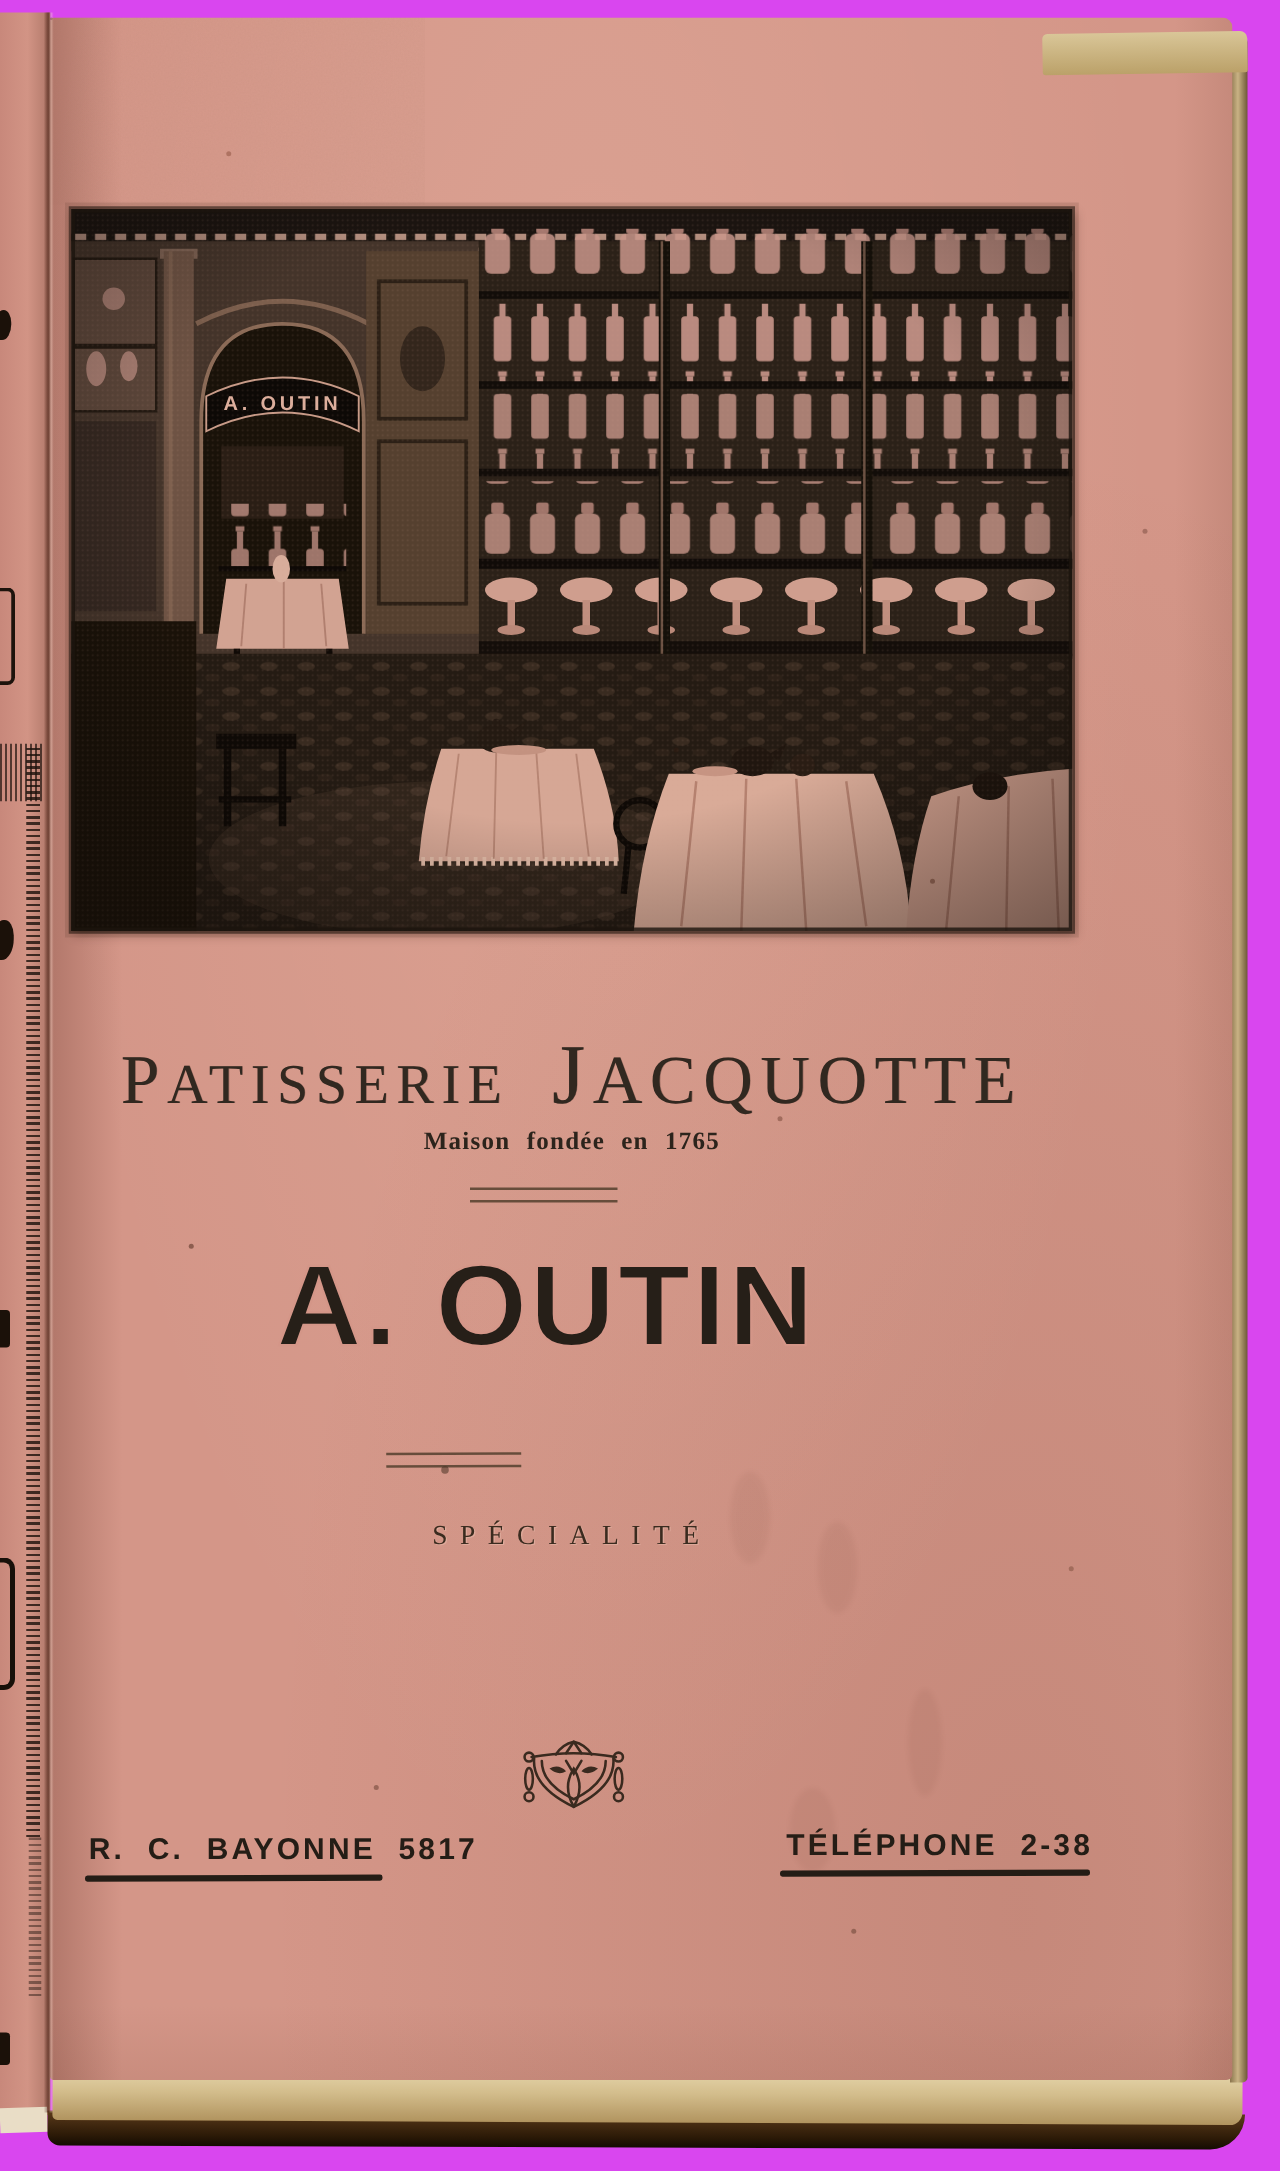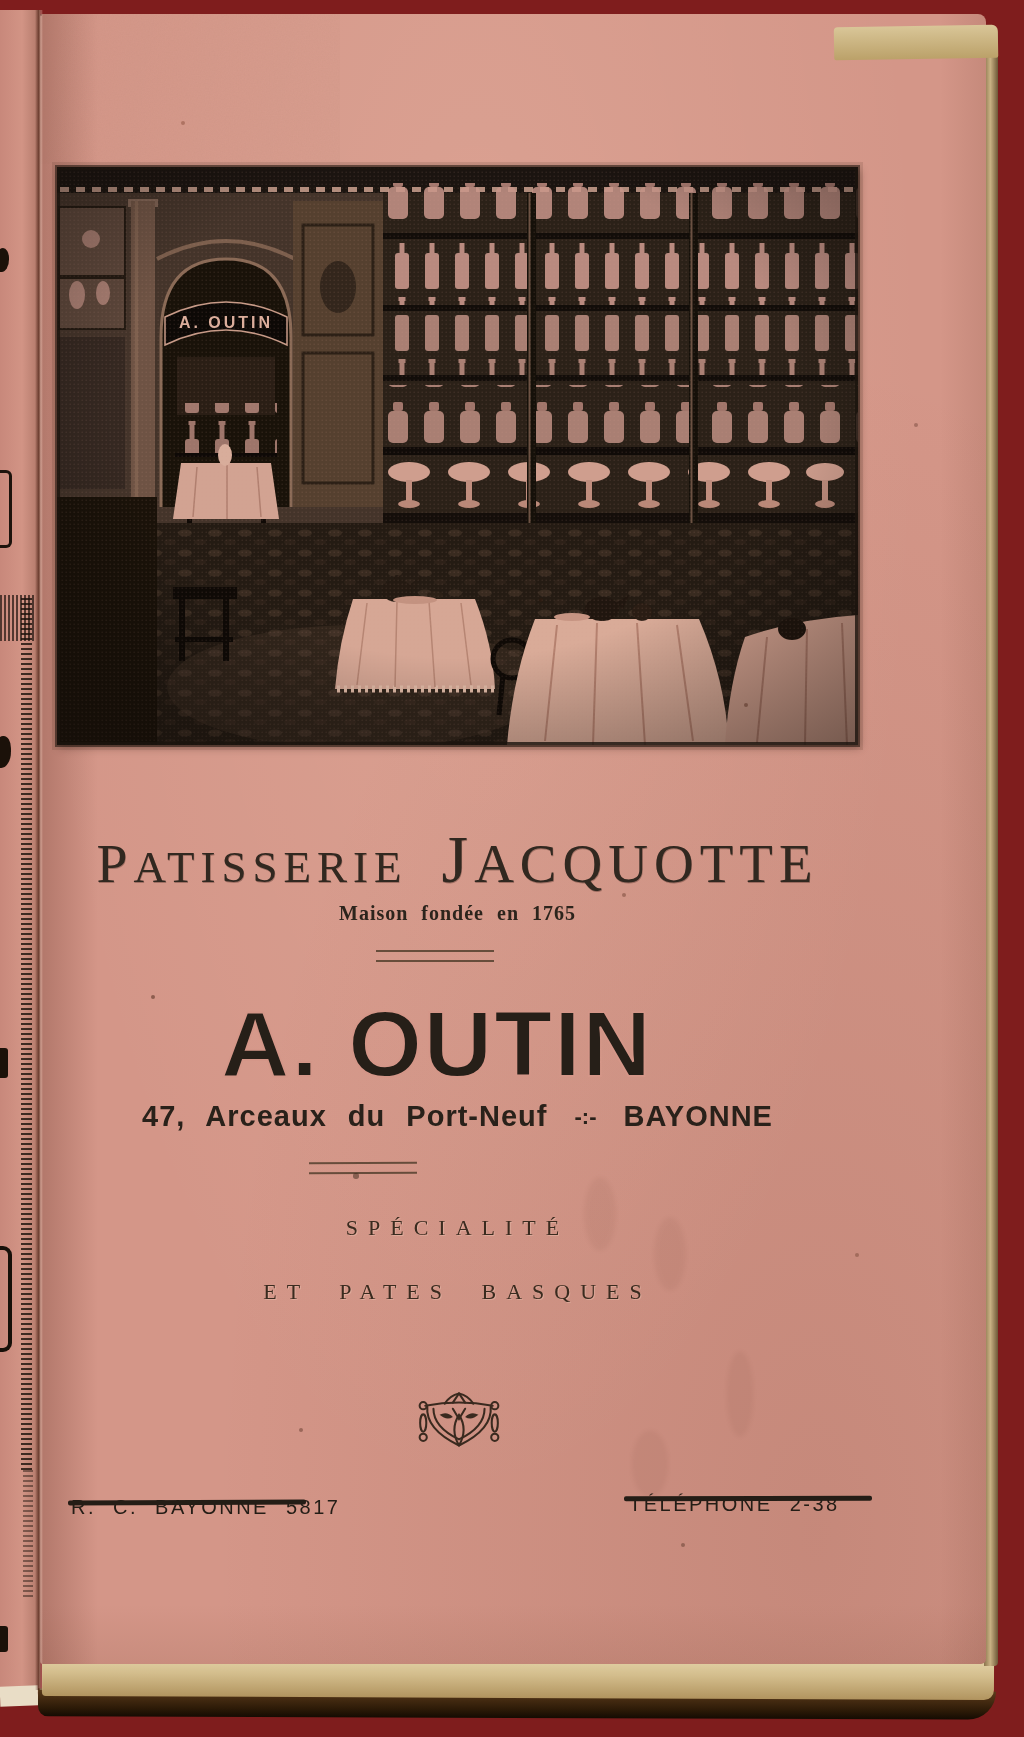--- a/index.html
+++ b/index.html
@@ -1,16 +1,16 @@
 <!DOCTYPE html>
 <html><head>
 <meta charset="utf-8">
 <style>
   html,body{margin:0;padding:0;background:#0d0a08;}
-  .stage{position:relative;width:1024px;height:1737px;overflow:hidden;background:#7f1d1d;font-family:"Liberation Serif",serif;}
+  .stage{position:relative;width:1024px;height:1737px;overflow:hidden;background:#d946ef;font-family:"Liberation Serif",serif;}
 
   
   .prev-page{position:absolute;left:0;top:10px;width:40px;height:1682px;
     background:linear-gradient(90deg,#c8887b 0%,#d29485 55%,#b97f70 88%,#96614f 100%);}
   .comb{position:absolute;left:21px;top:588px;width:11px;height:872px;opacity:.85;
     background:repeating-linear-gradient(180deg,rgba(28,17,11,.95) 0 2px,rgba(0,0,0,0) 2px 5px);}
   .comb2{position:absolute;left:23px;top:1460px;width:10px;height:130px;opacity:.5;
     background:repeating-linear-gradient(180deg,rgba(28,17,11,.9) 0 2px,rgba(0,0,0,0) 2px 5px);}
   .comb-block{position:absolute;left:0;top:585px;width:34px;height:46px;opacity:.8;
     background:repeating-linear-gradient(90deg,rgba(25,15,10,.85) 0 2px,rgba(0,0,0,0) 2px 4px);}
@@ -80,22 +80,22 @@
 
   .address{position:absolute;left:0;width:100%;top:1086px;font-family:"Liberation Sans",sans-serif;
     font-weight:bold;font-size:29px;letter-spacing:1px;word-spacing:12px;color:#29211a;white-space:nowrap;}
   .addr-sep{font-size:22px;letter-spacing:0;margin:0 6px;vertical-align:2px;}
 
   .specialties{position:absolute;left:0;width:100%;top:1182px;font-size:22px;line-height:64px;
     letter-spacing:10px;word-spacing:14px;color:#3a2b1f;text-shadow:1px 1px 0 rgba(255,226,210,.28);white-space:nowrap;}
 
   .ornament{position:absolute;left:356px;top:1376px;width:92px;height:62px;}
 
-  .footer-item{position:absolute;font-family:"Liberation Sans",sans-serif;font-weight:normal;font-size:20px;
-    letter-spacing:2.5px;word-spacing:9px;color:#241d16;white-space:nowrap;margin-top:30px;}
+  .footer-item{position:absolute;font-family:"Liberation Sans",sans-serif;font-weight:bold;font-size:24px;
+    letter-spacing:2.5px;word-spacing:9px;color:#241d16;white-space:nowrap;}
   .registry{left:14px;top:1452px;}
   .telephone{left:572px;top:1449px;}
   .footer-bar{position:absolute;height:5px;background:#241d16;border-radius:2px;}
   .bar1{left:11px;top:1486px;width:238px;transform:rotate(-.2deg);}
   .bar2{left:567px;top:1482px;width:248px;transform:rotate(-.15deg);}
 </style>
 </head>
 <body>
 
 <div class="stage">
@@ -289,31 +289,25 @@
 
       <div class="subtitle">Maison fondée en 1765</div>
 
       <div class="dbl-rule rule1"></div>
 
       <svg class="name-svg" viewBox="0 0 460 106">
         <text x="230" y="86" text-anchor="middle" textLength="432" lengthAdjust="spacingAndGlyphs" font-family="Liberation Sans, sans-serif" font-weight="bold" font-size="92" letter-spacing="2" fill="#261f18">A. OUTIN</text>
         <text x="230" y="86" text-anchor="middle" textLength="432" lengthAdjust="spacingAndGlyphs" font-family="Liberation Sans, sans-serif" font-weight="bold" font-size="92" letter-spacing="2" fill="none" stroke="#d49688" stroke-width="1.8">A. OUTIN</text>
       </svg>
 
-      <div class="address">
-        <span>47, Arceaux du Port-Neuf</span>
-        <span class="addr-sep">-:-</span>
-        <span>BAYONNE</span>
-      </div>
 
       <div class="dbl-rule rule2"></div>
 
       <div class="specialties">
         <div>SPÉCIALITÉ</div>
-        <div>ET PATES BASQUES</div>
       </div>
 
       <svg class="ornament" viewBox="0 0 90 60">
         <g stroke="#3a2a1f" stroke-width="2" fill="none" stroke-linecap="round">
           <path d="M45,3 L39,12 M45,3 L51,12"></path>
           <path d="M31,13 Q36,5 45,3 Q54,5 59,13"></path>
           <path d="M12,15 Q45,9 78,15"></path>
           <path d="M14,16 Q12,38 45,54 Q78,38 76,16"></path>
           <path d="M20,18 Q20,36 45,48 Q70,36 70,18"></path>
           <path d="M45,54 Q36,38 45,24 Q54,38 45,54"></path>

